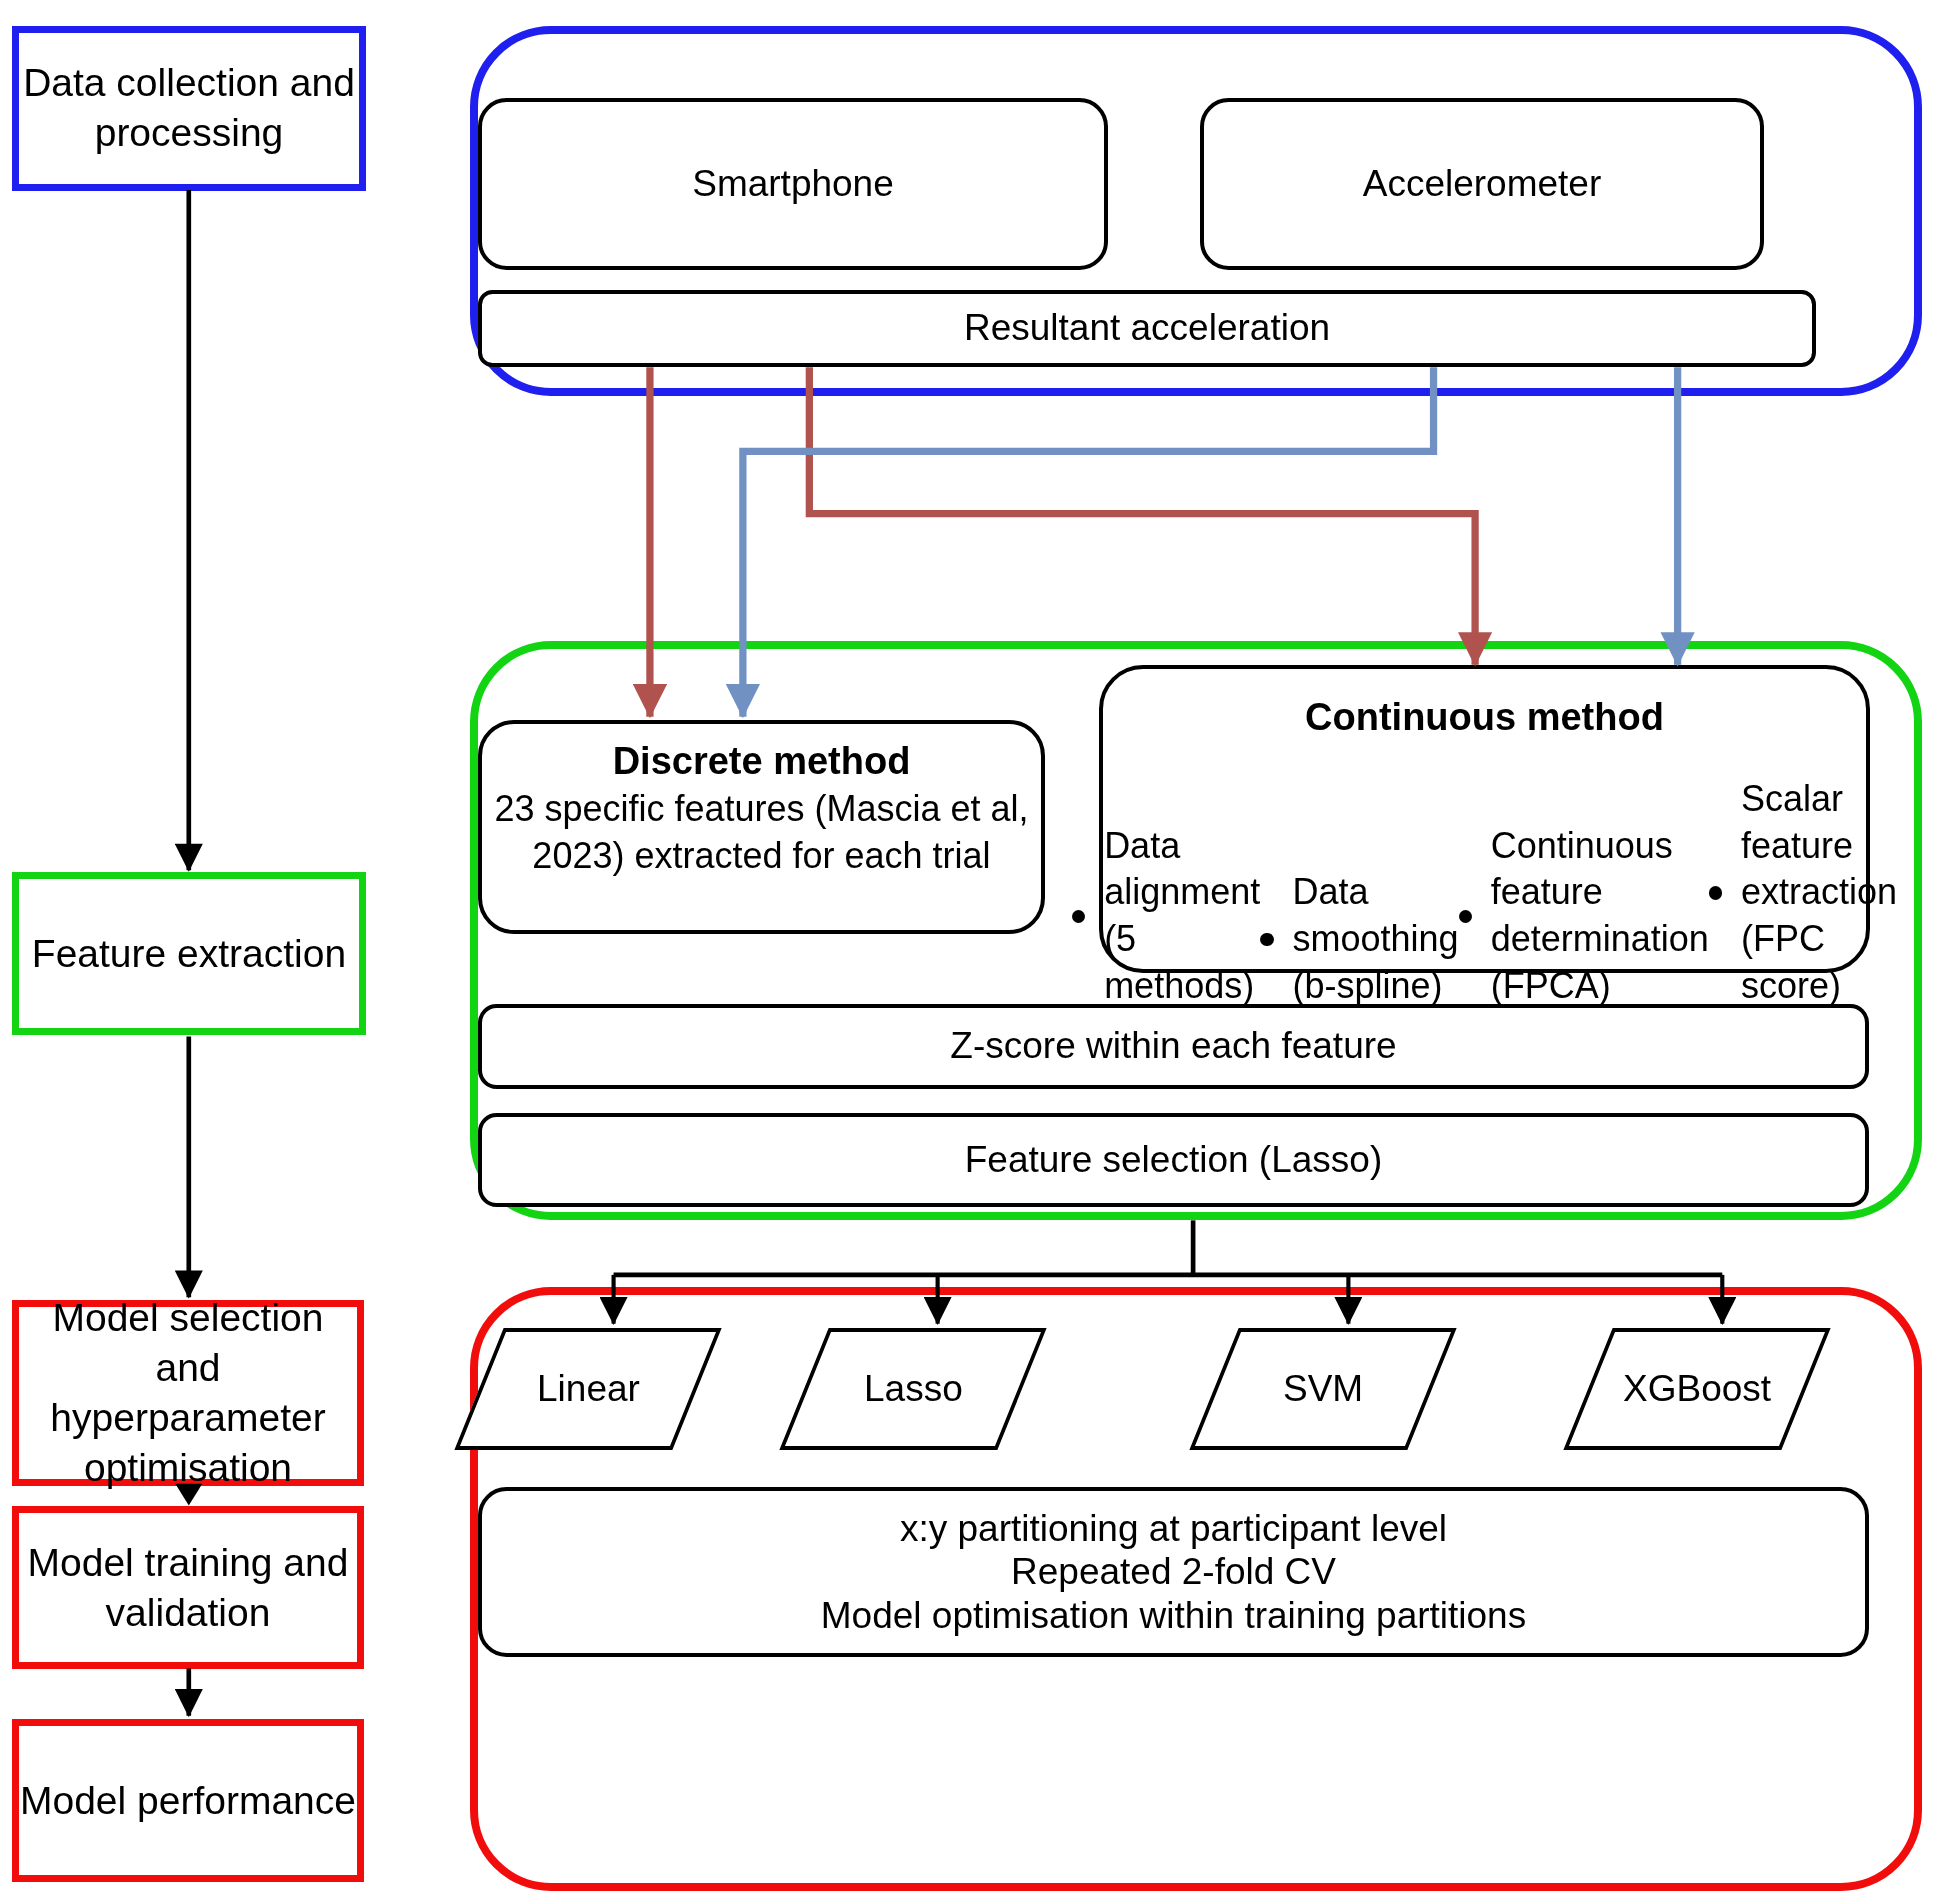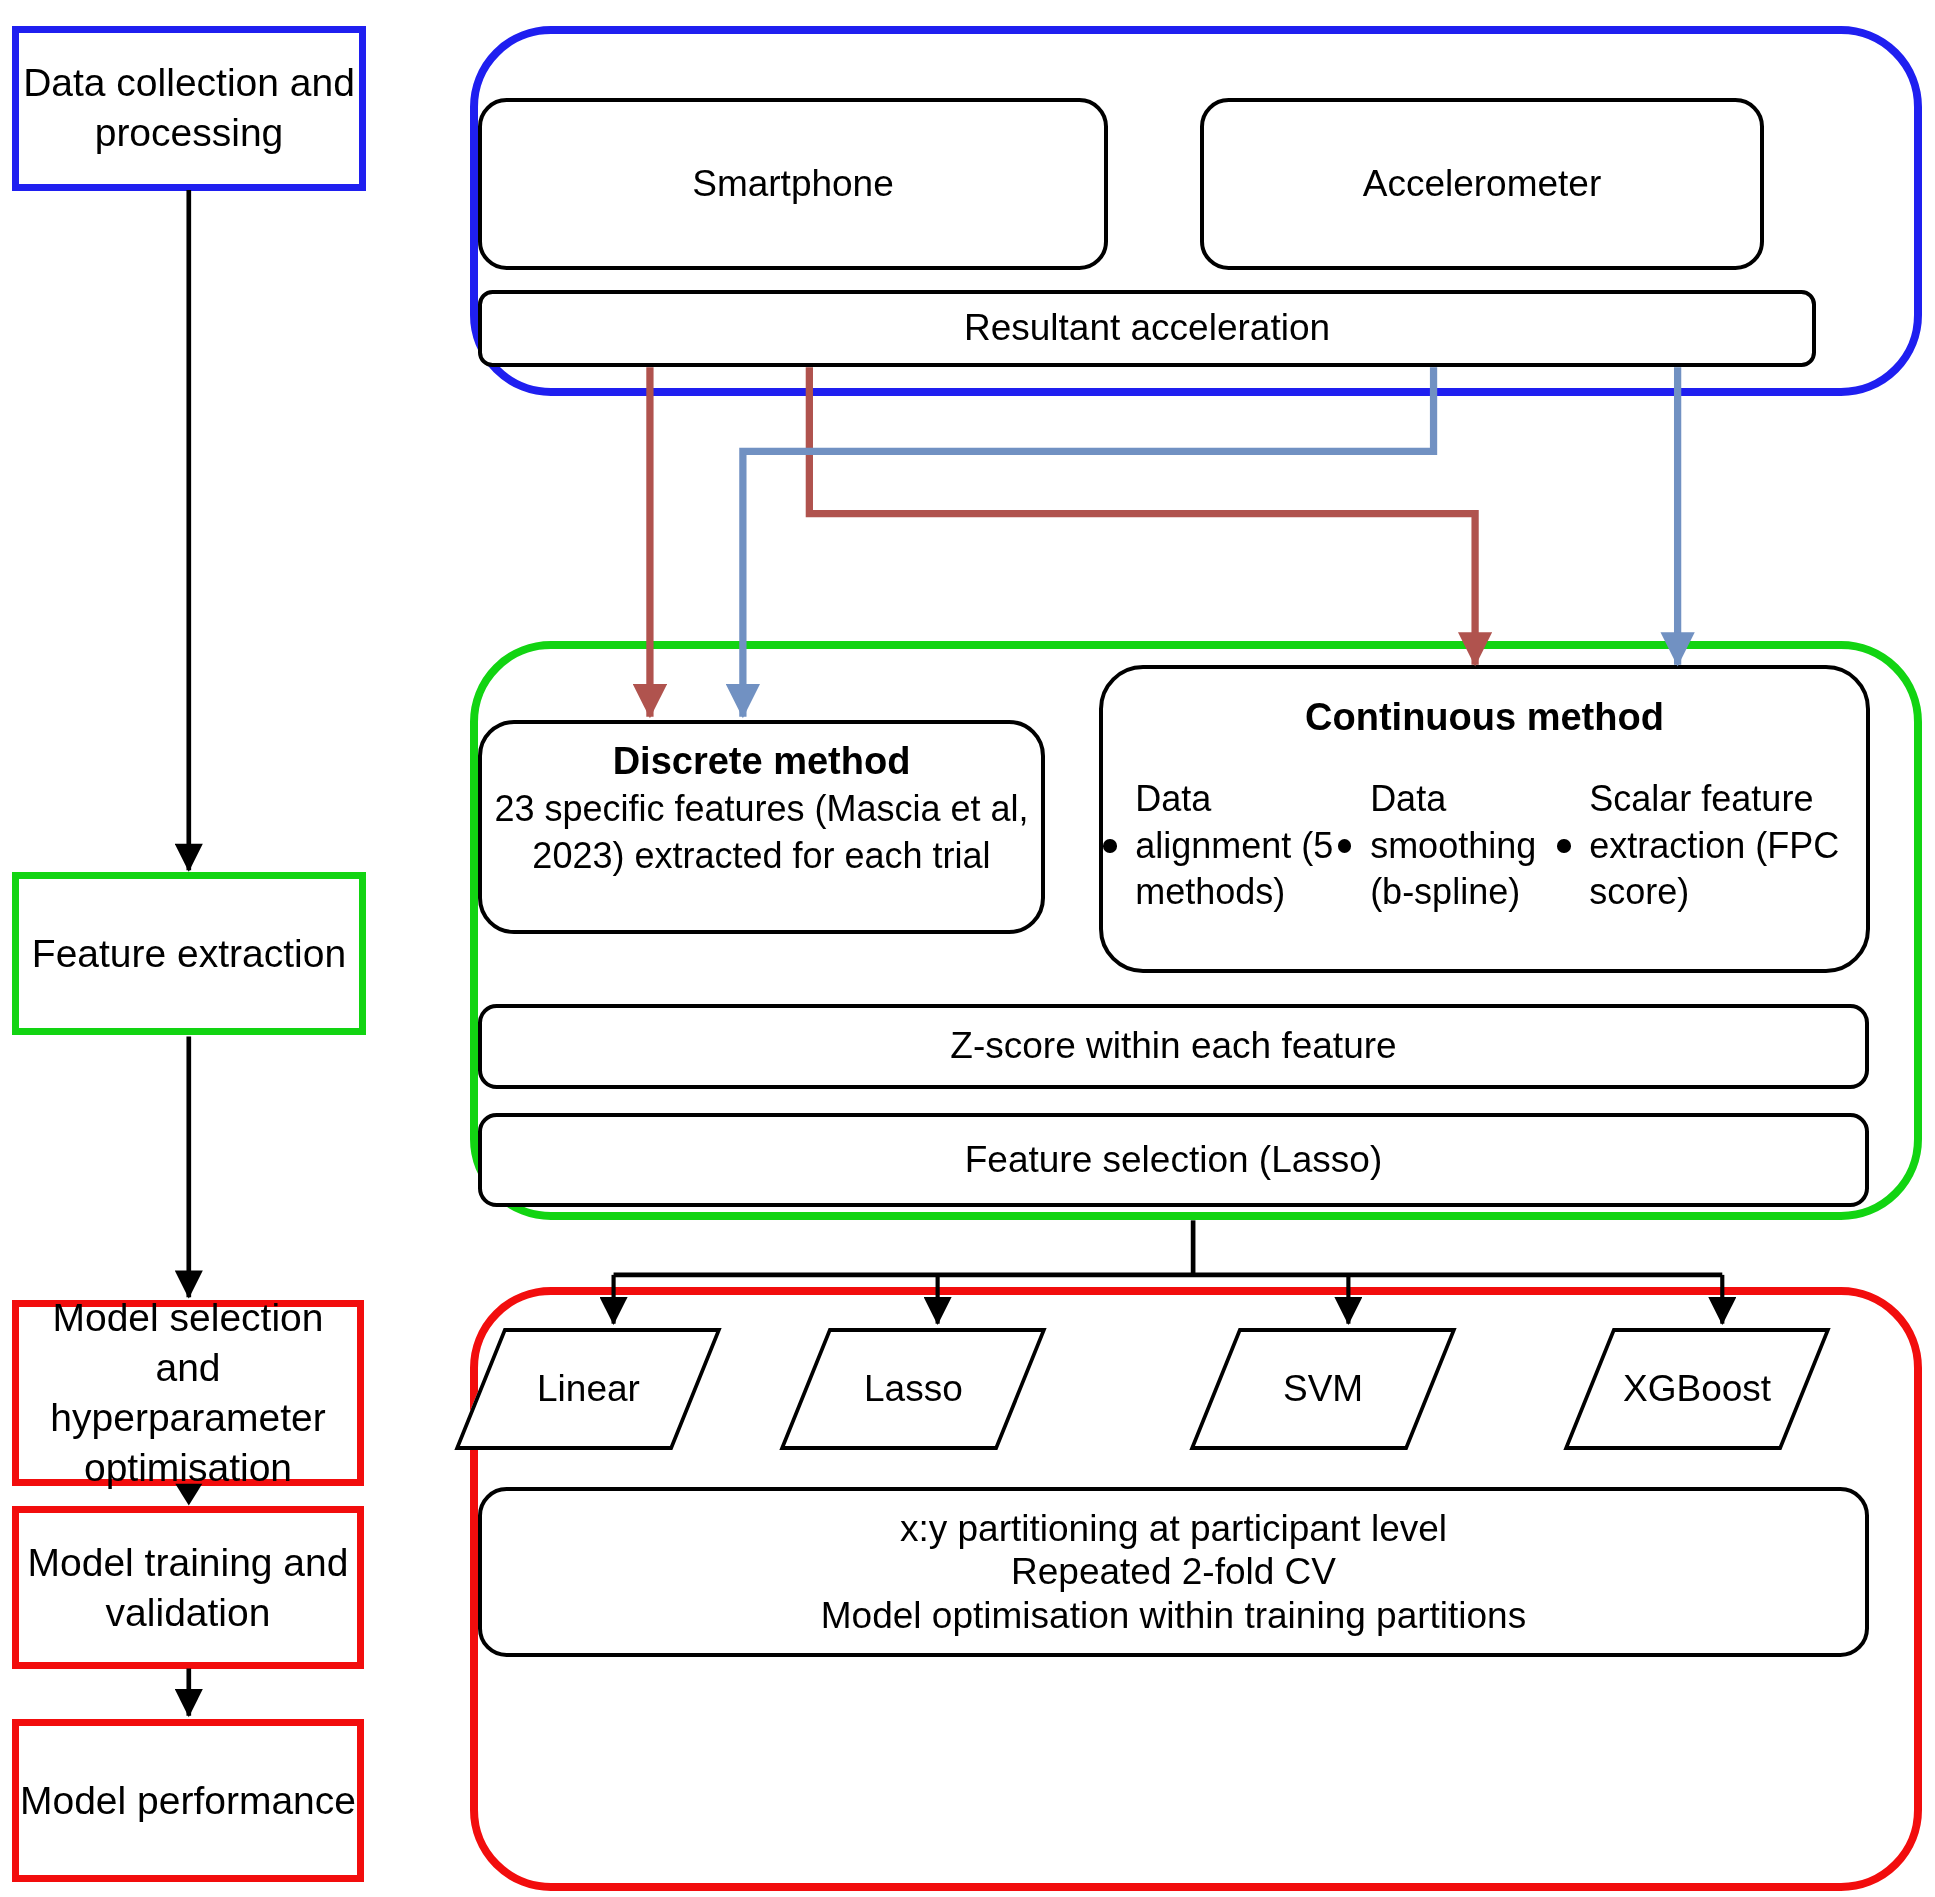--- a/index.html
+++ b/index.html
@@ -98,20 +98,24 @@
       <div class="bullet-row">
         <span class="dot"></span>
         <span>Data alignment (5 methods)</span>
       </div>
       <div class="bullet-row">
         <span class="dot"></span>
         <span>Data smoothing (b-spline)</span>
       </div>
       <div class="bullet-row">
         <span class="dot"></span>
+        <span>Continuous feature determination (FPCA)</span>
+      </div>
+      <div class="bullet-row">
+        <span class="dot"></span>
         <span>Scalar feature extraction (FPC score)</span>
       </div>
     </div>
   </div>
 
   <div class="abs flexc node" style="left:478px; top:1004px; width:1391px; height:85px; border-radius:18.7px;">Z-score within each feature</div>
 
   <div class="abs flexc node" style="left:478px; top:1113px; width:1391px; height:94px; border-radius:18.7px;">Feature selection (Lasso)</div>
 
   <div class="abs par" style="left:479px; top:1328px; width:218px; height:122px;">

